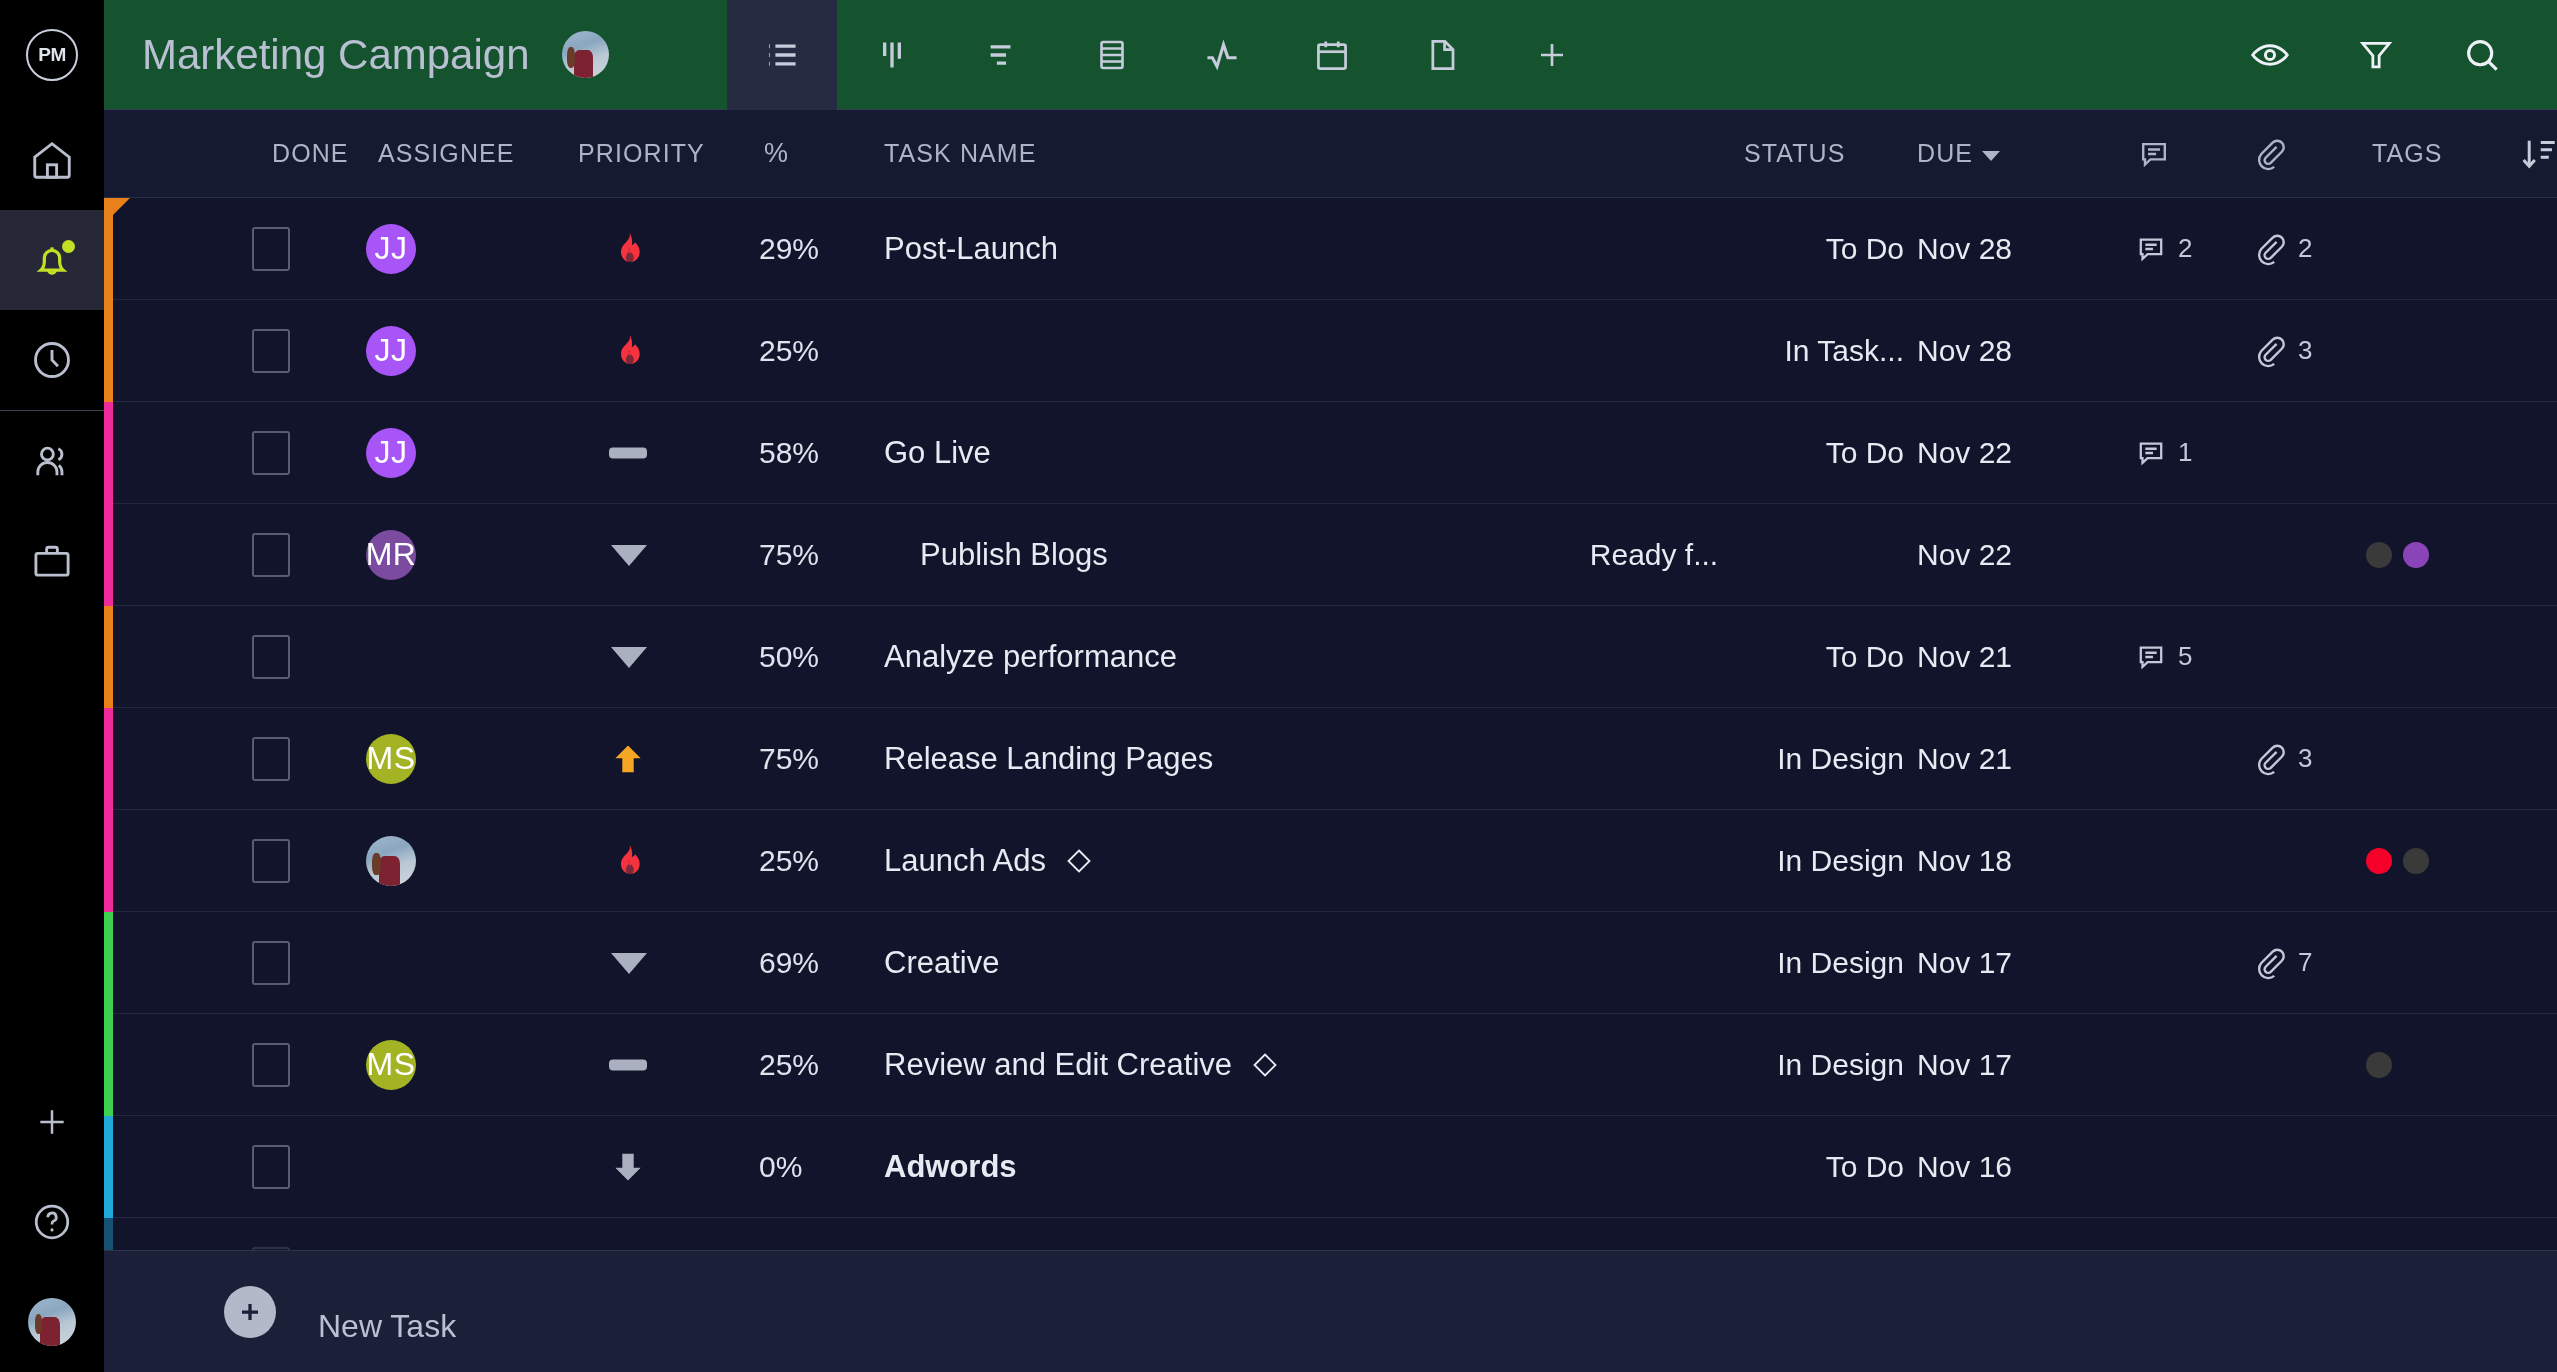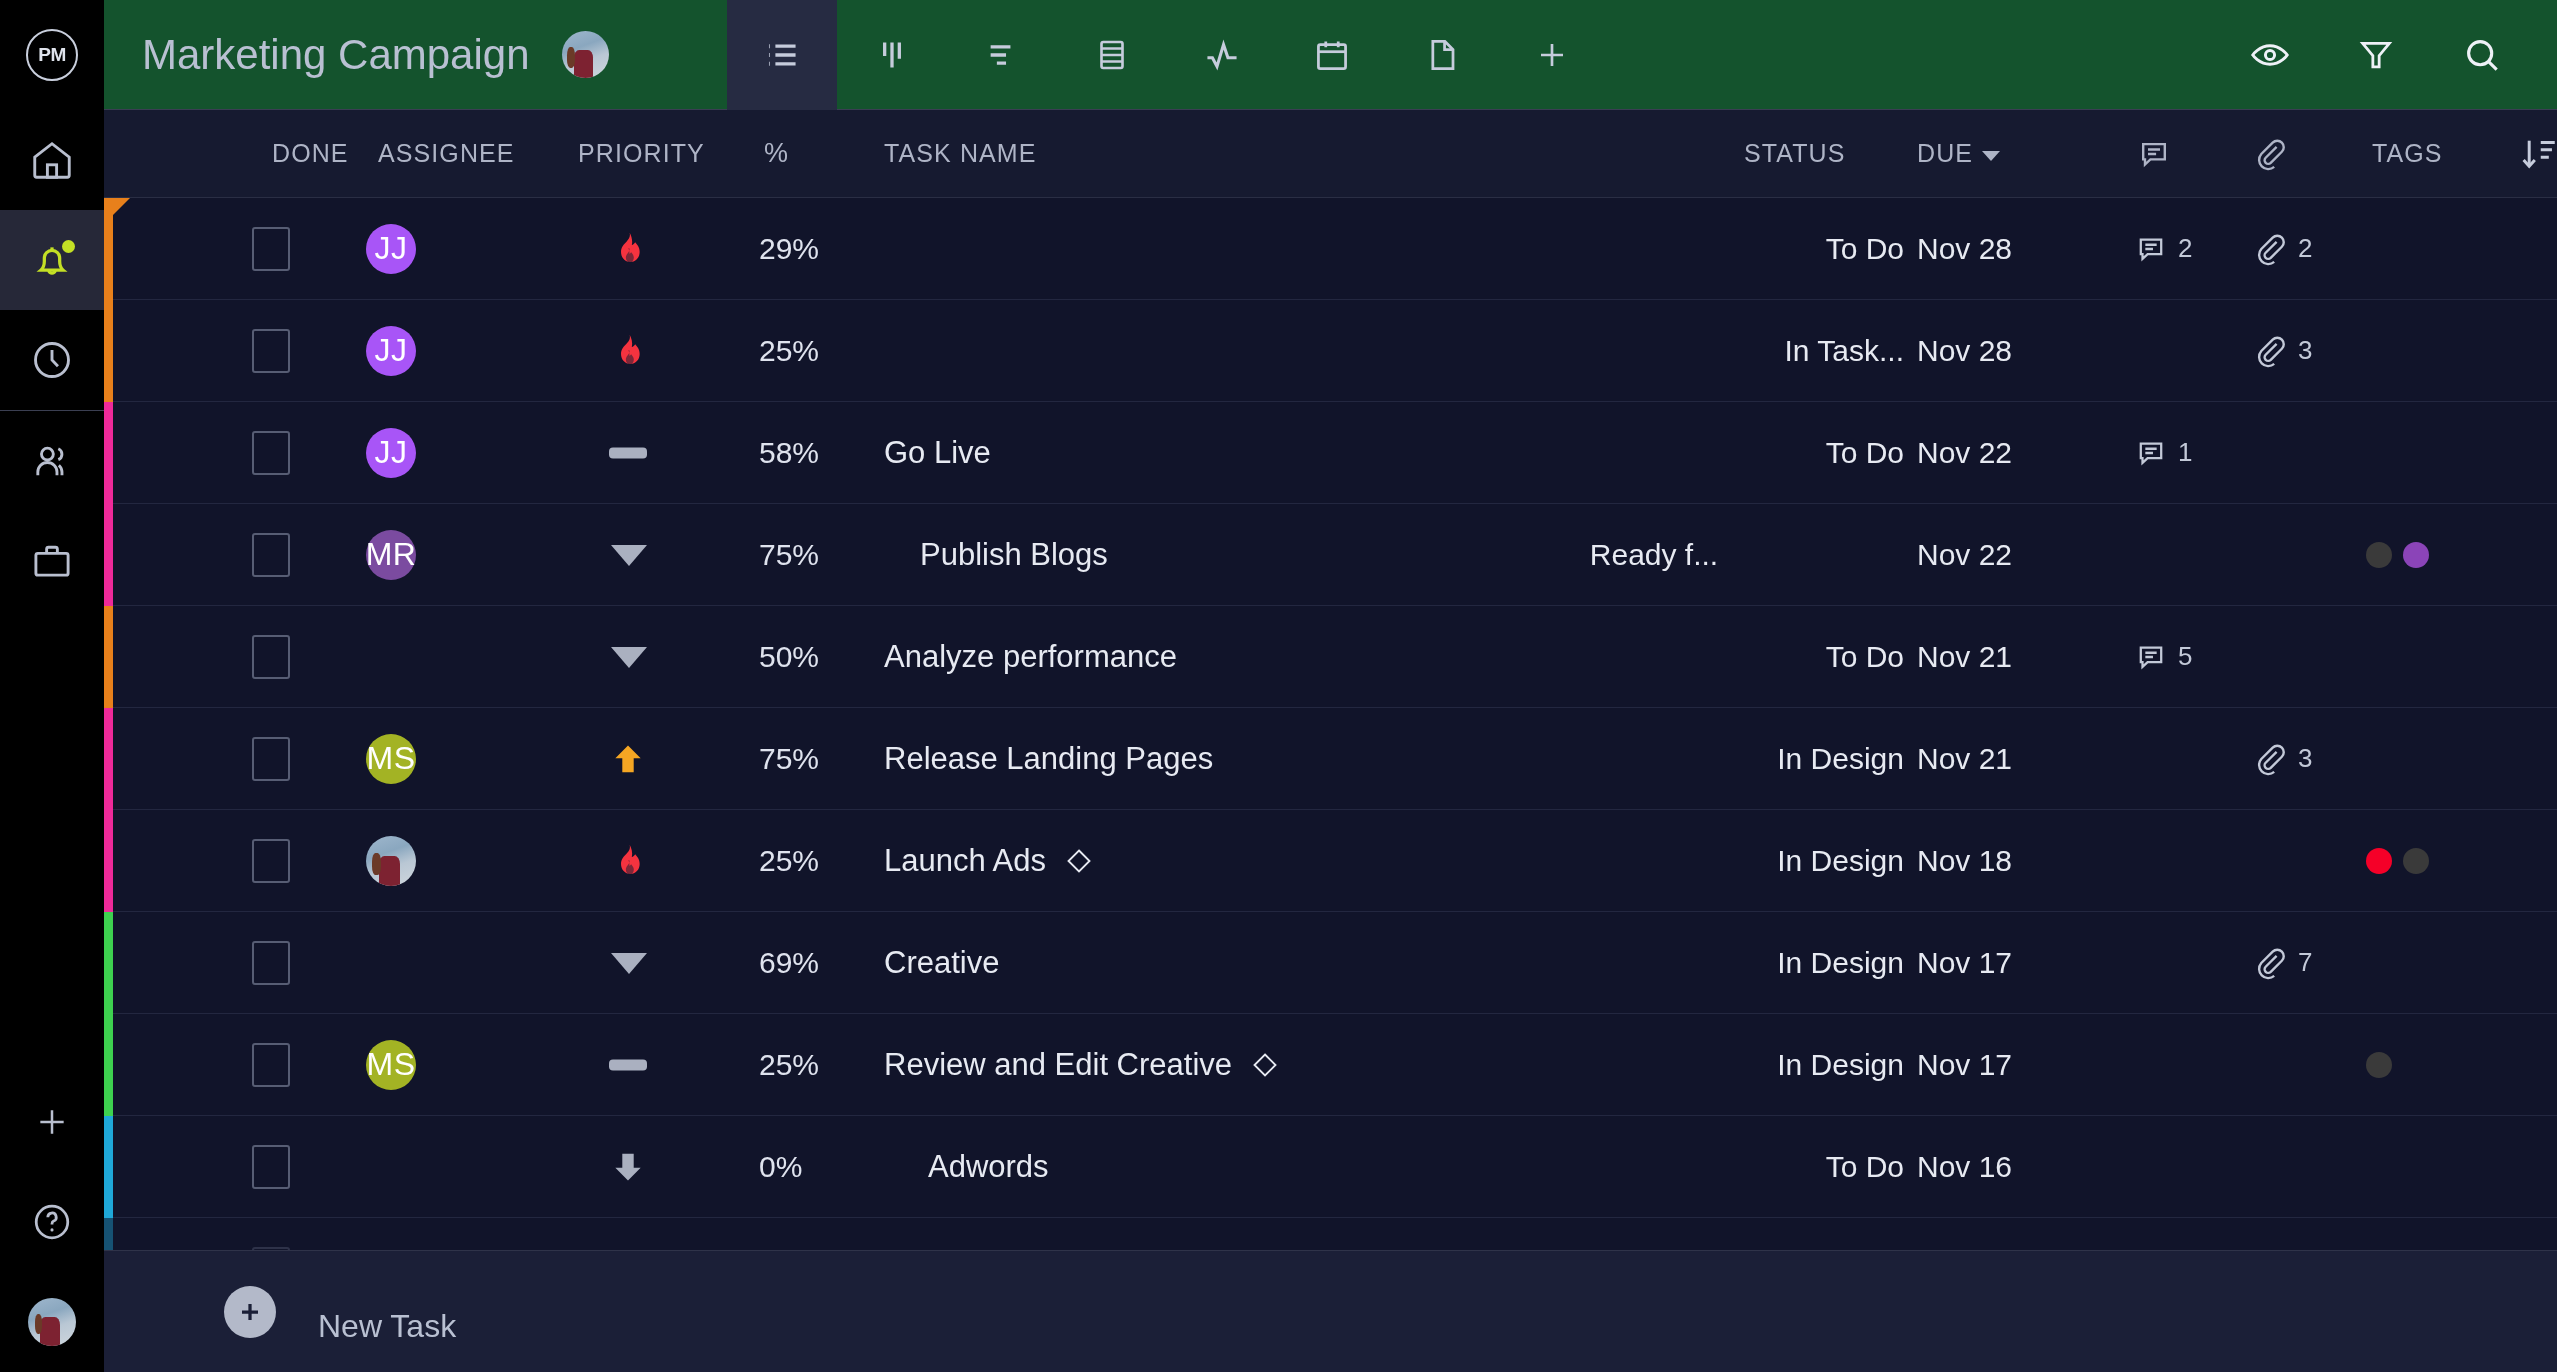--- a/index.html
+++ b/index.html
@@ -418,20 +418,23 @@
             <span>
               <svg width="40" height="40" viewBox="0 0 24 24">
                 <path d="M12.4 2.2c.6 2.6-.6 4-1.9 5.4-1.5 1.6-3.3 3.2-3.3 6.2 0 3.4 2.5 6 5.6 6s5.6-2.6 5.6-6c0-2.7-1.4-4.3-2.7-5.8-.5.9-1.2 1.5-2 1.6.6-2.6-.2-5.4-1.3-7.4z" fill="#f5333f"></path>
                 <path d="M12.2 11.6c.4 1.4-.4 2.2-1 3-.6.8-1.1 1.6-1.1 2.7 0 1.6 1.1 2.7 2.4 2.7s2.4-1.1 2.4-2.7c0-1.5-.9-2.4-1.6-3.3-.3.5-.7.8-1.1.9.2-1.3-.1-2.4-.6-3.3z" fill="#1a1e33" opacity="0.55"></path>
               </svg>
             </span>
           </div>
           <div class="cell" style="position:absolute;left:655px;">
             <span class="pct">29%</span>
           </div>
+          <div class="cell" style="position:absolute;left:780px;">
+            <span class="tname">Post-Launch</span>
+          </div>
           <div class="cell" style="position:absolute;left:1300px;width:500px;justify-content:flex-end;">
             <span class="status">To Do</span>
           </div>
           <div class="cell" style="position:absolute;left:1813px;">
             <span class="due">Nov 28</span>
           </div>
           <div class="cell countcell" style="position:absolute;left:2030px;">
             <span>
               <svg width="34" height="34" viewBox="0 0 24 24" fill="none" stroke="#c3c9d8" stroke-width="1.6">
                 <path d="M4.8 5.4h14.4v10.2H9.6L6 19v-3.4H4.8z"></path>
@@ -763,21 +766,21 @@
           <div class="cell" style="position:absolute;left:505px;">
             <span>
               <svg width="38" height="38" viewBox="0 0 24 24">
                 <path d="M12 20.6 4 12.4h4.4V3.6h7.2v8.8H20z" fill="#aab0c0"></path>
               </svg>
             </span>
           </div>
           <div class="cell" style="position:absolute;left:655px;">
             <span class="pct">0%</span>
           </div>
-          <div class="cell" style="position:absolute;left:824px;">
+          <div class="cell" style="position:absolute;left:780px;font-weight:bold;">
             <span class="tname">Adwords</span>
           </div>
           <div class="cell" style="position:absolute;left:1300px;width:500px;justify-content:flex-end;">
             <span class="status">To Do</span>
           </div>
           <div class="cell" style="position:absolute;left:1813px;">
             <span class="due">Nov 16</span>
           </div>
         </div>
         <div class="row faded">

